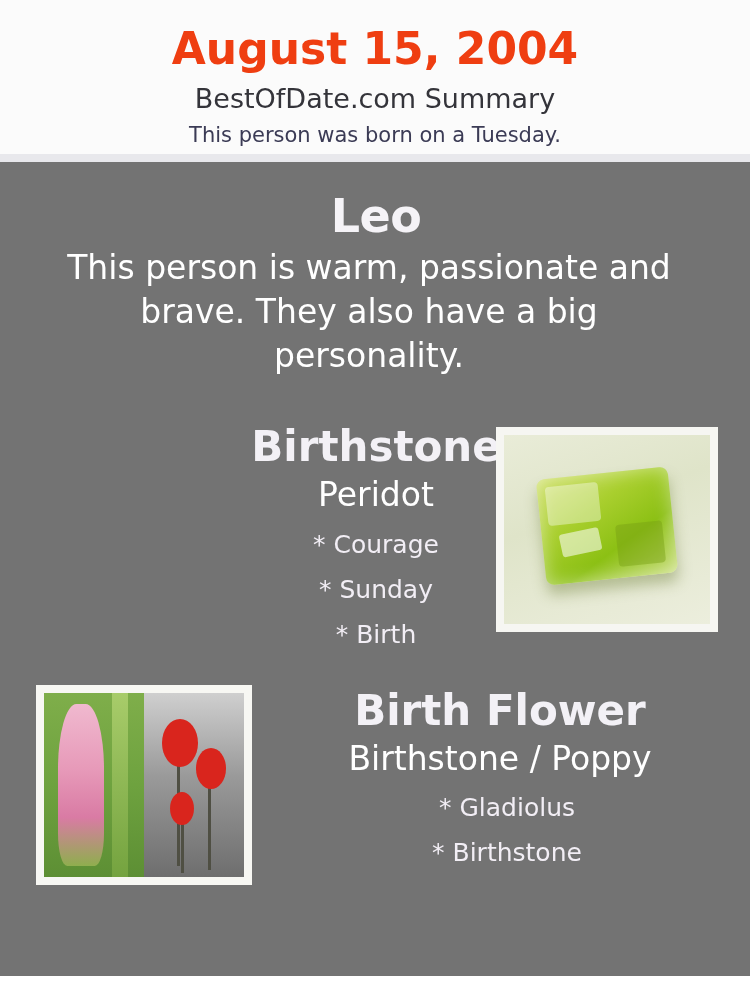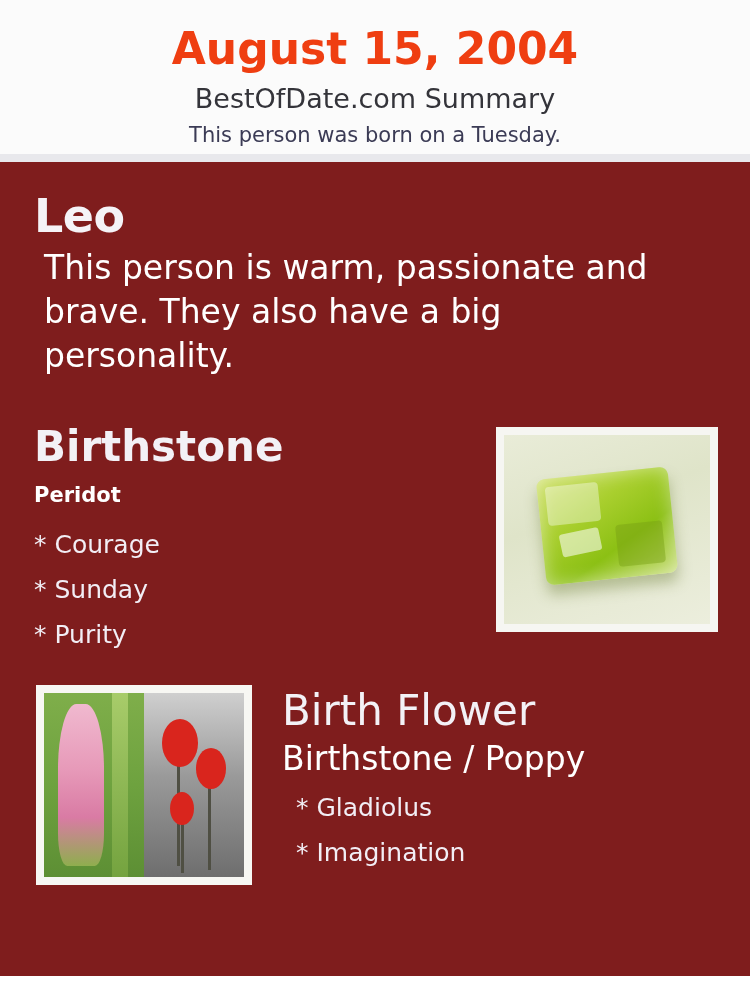--- a/index.html
+++ b/index.html
@@ -50,27 +50,28 @@
     margin: 2px 0 0 0;
   }
   .header-rule {
     height: 8px;
     background: #e8e8ec;
     width: 100%;
   }
 
   
   .body-panel {
-    background: #7f1d1d;
+    background: #737373;
     width: 100%;
     height: 814px;
     box-sizing: border-box;
     padding: 20px 32px 12px 32px;
     position: relative;
     color: #ffffff;
+    text-align: center;
   }
 
   .sign-name {
     font-size: 46px;
     font-weight: bold;
     line-height: 56px;
     margin: 6px 0 2px 2px;
     color: #f5f3f7;
     letter-spacing: -0.5px;
   }
@@ -90,25 +91,25 @@
     min-height: 230px;
   }
   .stone-heading {
     font-size: 42px;
     font-weight: bold;
     line-height: 50px;
     margin: 0 0 0 2px;
     color: #f3f1f6;
   }
   .stone-name {
-    font-size: 21px;
+    font-size: 33px;
     line-height: 42px;
     margin: 2px 0 6px 2px;
     color: #ffffff;
-    font-weight: bold;
+    font-weight: normal;
   }
   .trait {
     font-size: 25px;
     line-height: 45px;
     margin: 0 0 0 2px;
     color: #f2eef5;
   }
 
   .stone-photo {
     position: absolute;
@@ -233,21 +234,21 @@
   }
   .s1 { left: 33%; top: 36%; height: 58%; }
   .s2 { left: 64%; top: 50%; height: 46%; }
   .s3 { left: 37%; top: 70%; height: 28%; }
 
   .flower-text {
     margin-left: 250px;
   }
   .flower-heading {
     font-size: 42px;
-    font-weight: normal;
+    font-weight: bold;
     line-height: 52px;
     margin: 8px 0 0 0;
     color: #f3f1f6;
   }
   .flower-name {
     font-size: 33px;
     line-height: 44px;
     margin: 0 0 4px 0;
     color: #ffffff;
     font-weight: normal;
@@ -276,21 +277,21 @@
     <div class="zodiac-section">
       <div class="sign-name">Leo</div>
       <div class="sign-desc">This person is warm, passionate and brave. They also have a big personality.</div>
     </div>
 
     <div class="stone-section">
       <div class="stone-heading">Birthstone</div>
       <div class="stone-name">Peridot</div>
       <div class="trait">* Courage</div>
       <div class="trait">* Sunday</div>
-      <div class="trait">* Purity</div>
+      <div class="trait">* Birth</div>
 
       <div class="stone-photo">
         <div class="inner">
           <div class="gem">
             <div class="gem-facet"></div>
           </div>
         </div>
       </div>
     </div>
 
@@ -307,18 +308,18 @@
           <div class="poppy p1"></div>
           <div class="poppy p2"></div>
           <div class="poppy p3"></div>
         </div>
       </div>
 
       <div class="flower-text">
         <div class="flower-heading">Birth Flower</div>
         <div class="flower-name">Birthstone / Poppy</div>
         <div class="flower-trait">* Gladiolus</div>
-        <div class="flower-trait">* Imagination</div>
+        <div class="flower-trait">* Birthstone</div>
       </div>
     </div>
 
   </div>
 </div>
 
 </body></html>

